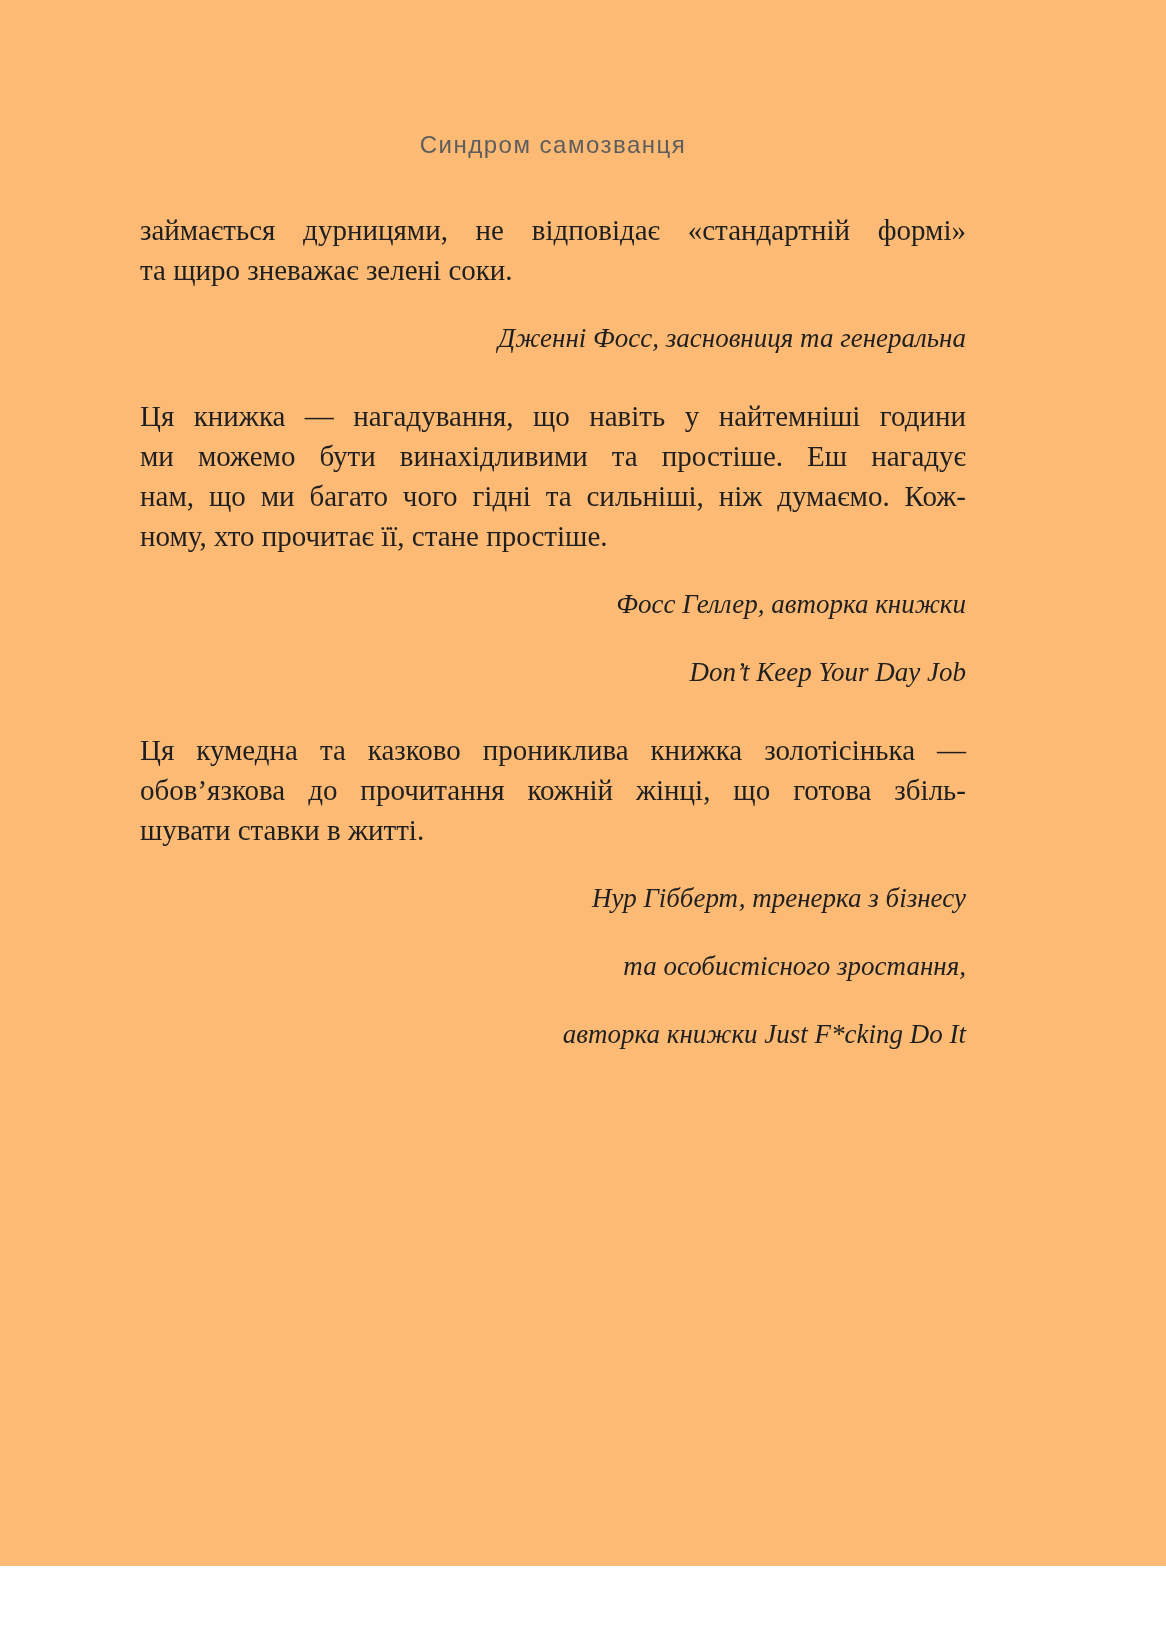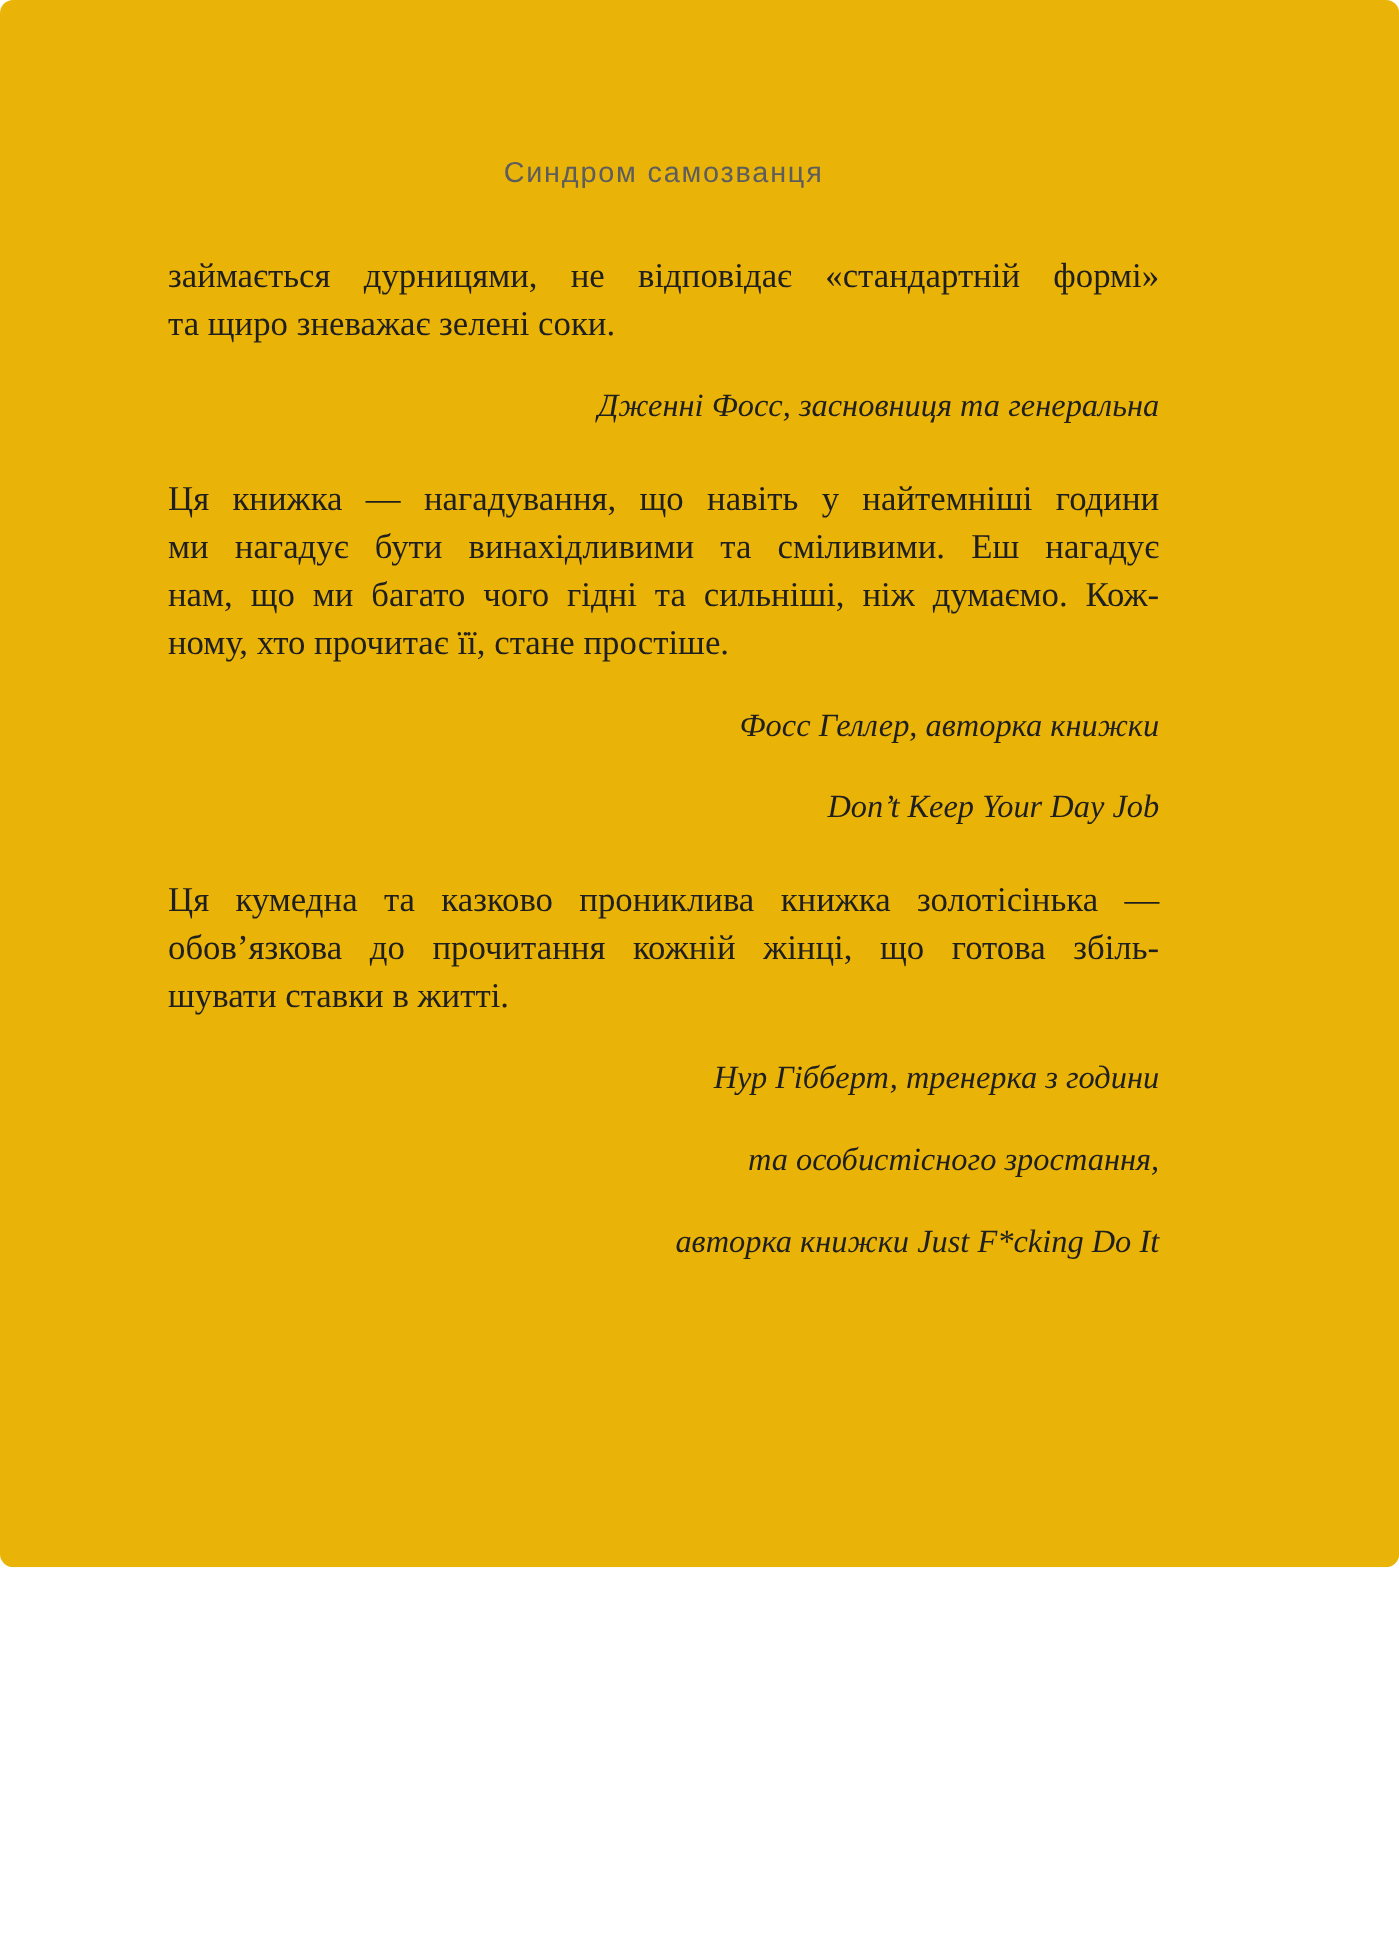--- a/index.html
+++ b/index.html
@@ -4,24 +4,23 @@
 <title>Book page</title>
 <style>
   html, body {
     margin: 0;
     padding: 0;
     background: #ffffff;
   }
   .page {
     position: relative;
     width: 1166px;
-    height: 1306px;
-    background: #eab308;
+    height: 1566px;
+    background: #fdba74;
     overflow: hidden;
-    border-radius: 11px;
   }
   .content {
     position: absolute;
     left: 140px;
     top: 0;
     width: 826px;
     padding-top: 130px;
     box-sizing: content-box;
   }
   .running-head {
@@ -74,37 +73,37 @@
         <div class="quote-line last-line">та щиро зневажає зелені соки.</div>
       </div>
       <div class="attribution">
         <div class="attr-line">Дженні Фосс, засновниця та генеральна</div>
       </div>
     </section>
 
     <section class="quote-block">
       <div class="quote">
         <div class="quote-line">Ця книжка — нагадування, що навіть у найтемніші години</div>
-        <div class="quote-line">ми нагадує бути винахідливими та сміливими. Еш нагадує</div>
+        <div class="quote-line">ми можемо бути винахідливими та простіше. Еш нагадує</div>
         <div class="quote-line">нам, що ми багато чого гідні та сильніші, ніж думаємо. Кож-</div>
         <div class="quote-line last-line">ному, хто прочитає її, стане простіше.</div>
       </div>
       <div class="attribution">
         <div class="attr-line">Фосс Геллер, авторка книжки</div>
         <div class="attr-line">Don’t Keep Your Day Job</div>
       </div>
     </section>
 
     <section class="quote-block">
       <div class="quote">
         <div class="quote-line">Ця кумедна та казково прониклива книжка золотісінька —</div>
         <div class="quote-line">обов’язкова до прочитання кожній жінці, що готова збіль-</div>
         <div class="quote-line last-line">шувати ставки в житті.</div>
       </div>
       <div class="attribution">
-        <div class="attr-line">Нур Гібберт, тренерка з години</div>
+        <div class="attr-line">Нур Гібберт, тренерка з бізнесу</div>
         <div class="attr-line">та особистісного зростання,</div>
         <div class="attr-line">авторка книжки Just F*cking Do It</div>
       </div>
     </section>
 
   </div>
 </div>
 
 </body></html>

